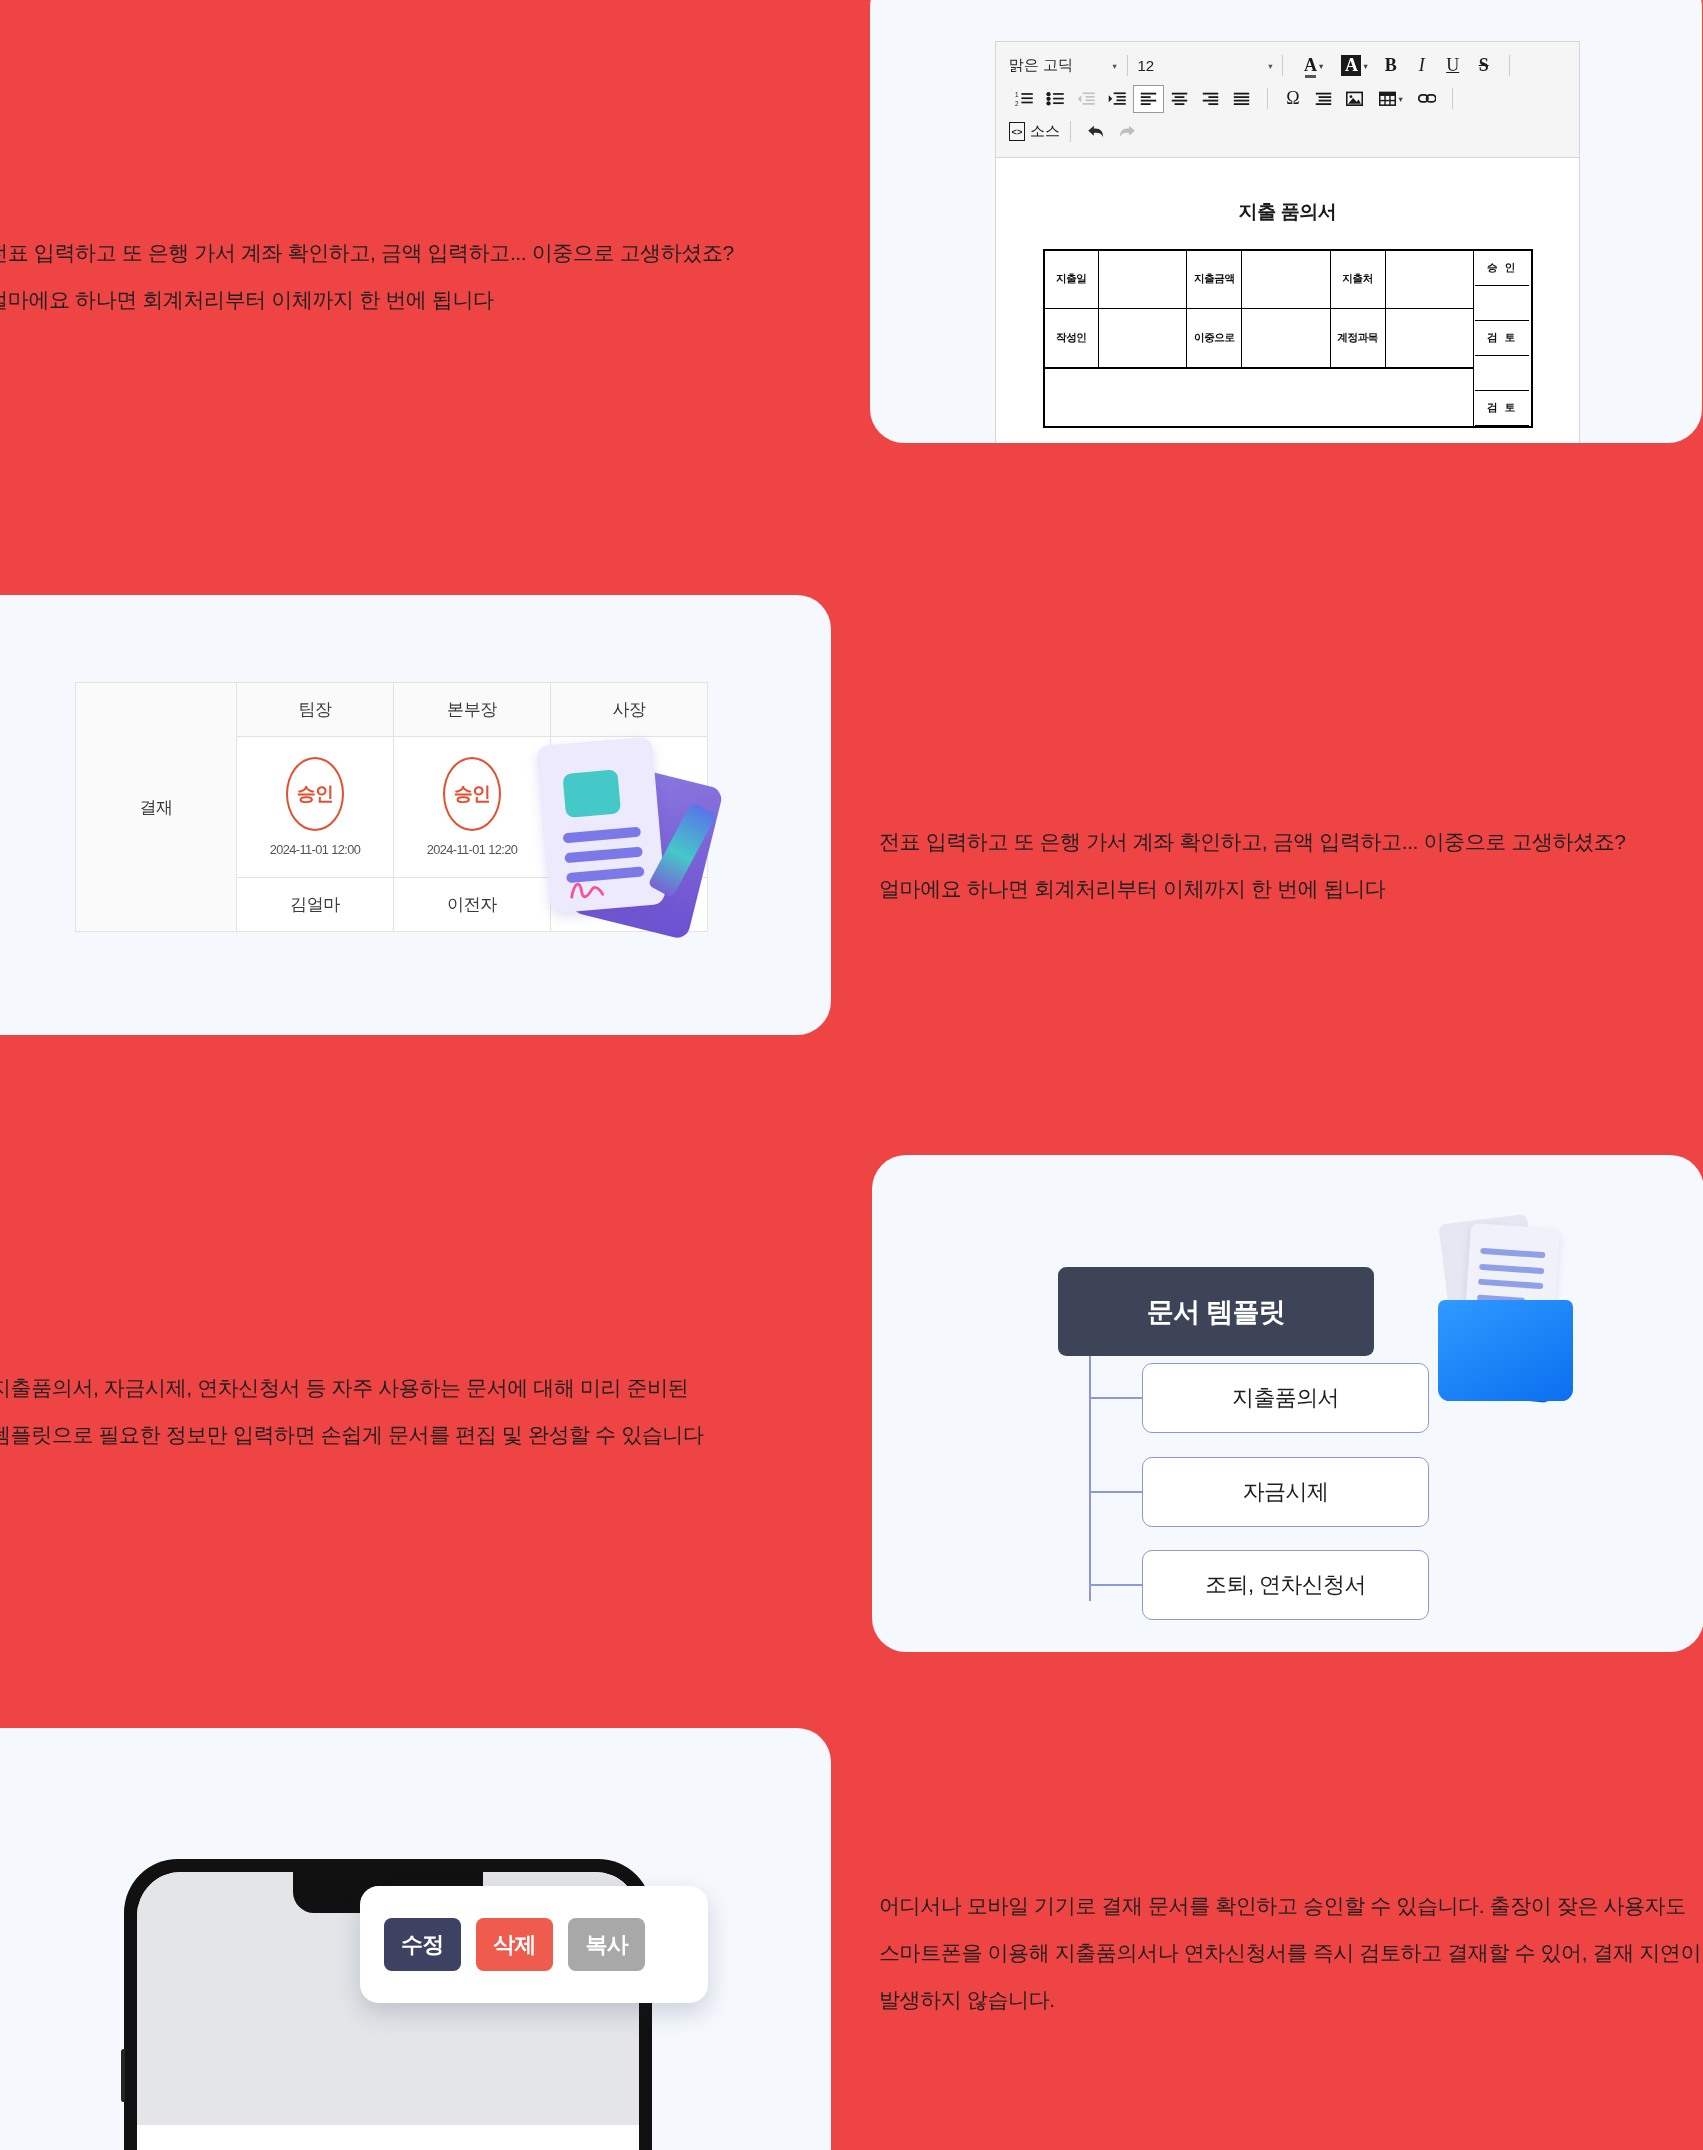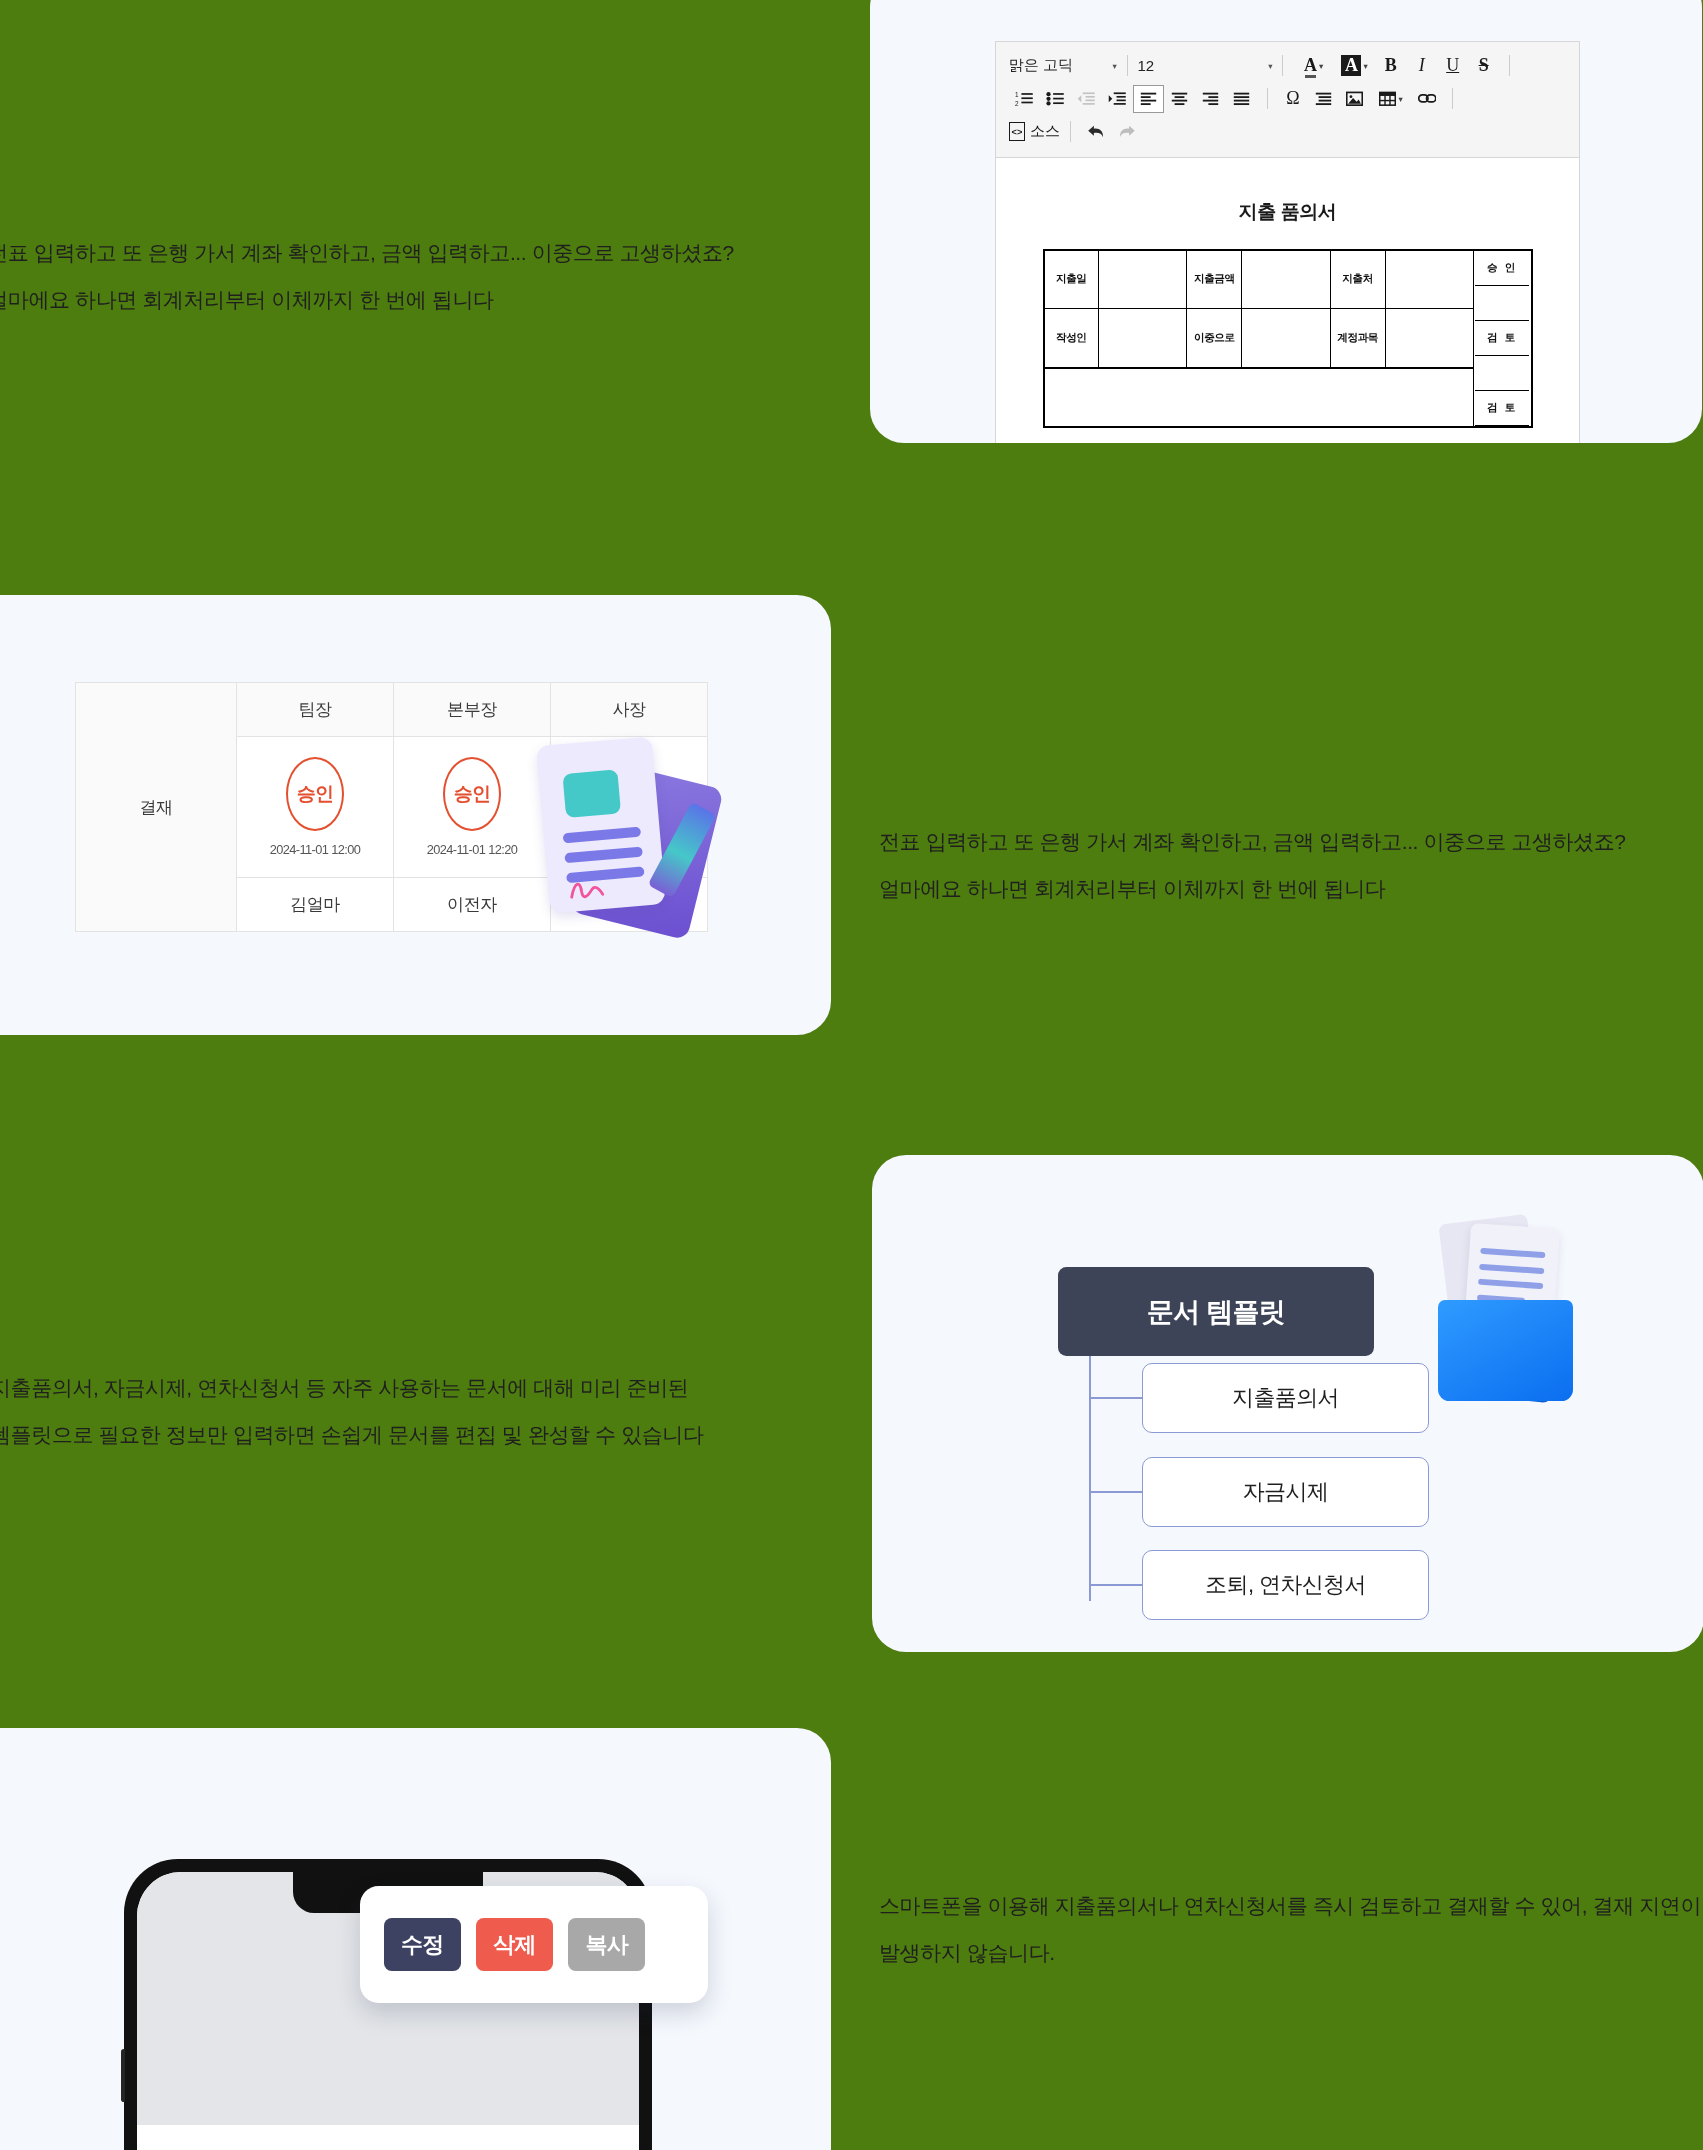--- a/index.html
+++ b/index.html
@@ -2,21 +2,21 @@
 <html lang="ko" style="font-size:11.4px"><head>
 <meta charset="utf-8">
 <style>
   * { box-sizing: border-box; margin: 0; padding: 0; }
   html, body {
     width: 1704px; height: 2151px;
     background: #000;
     font-family: "Liberation Sans", "DejaVu Sans", sans-serif;
     overflow: hidden;
   }
-  .page { position: relative; width: 1704px; height: 2151px; background: #4d7c0f; }
+  .page { position: relative; width: 1704px; height: 2151px; background: #ef4444; }
 
   
   .card {
     position: absolute;
     background: #f5f8fd;
     border-radius: 34px;
     overflow: hidden;
   }
 
   
@@ -571,18 +571,19 @@
     <span class="line">전표 입력하고 또 은행 가서 계좌 확인하고, 금액 입력하고... 이중으로 고생하셨죠?</span>
     <span class="line">얼마에요 하나면 회계처리부터 이체까지 한 번에 됩니다</span>
   </div>
 
   <div class="copy" id="copy-3">
     <span class="line">지출품의서, 자금시제, 연차신청서 등 자주 사용하는 문서에 대해 미리 준비된</span>
     <span class="line">템플릿으로 필요한 정보만 입력하면 손쉽게 문서를 편집 및 완성할 수 있습니다</span>
   </div>
 
   <div class="copy" id="copy-4">
+    <span class="line">어디서나 모바일 기기로 결재 문서를 확인하고 승인할 수 있습니다. 출장이 잦은 사용자도</span>
     <span class="line">스마트폰을 이용해 지출품의서나 연차신청서를 즉시 검토하고 결재할 수 있어, 결재 지연이</span>
     <span class="line">발생하지 않습니다.</span>
   </div>
 
 </div>
 
 
 </body></html>

